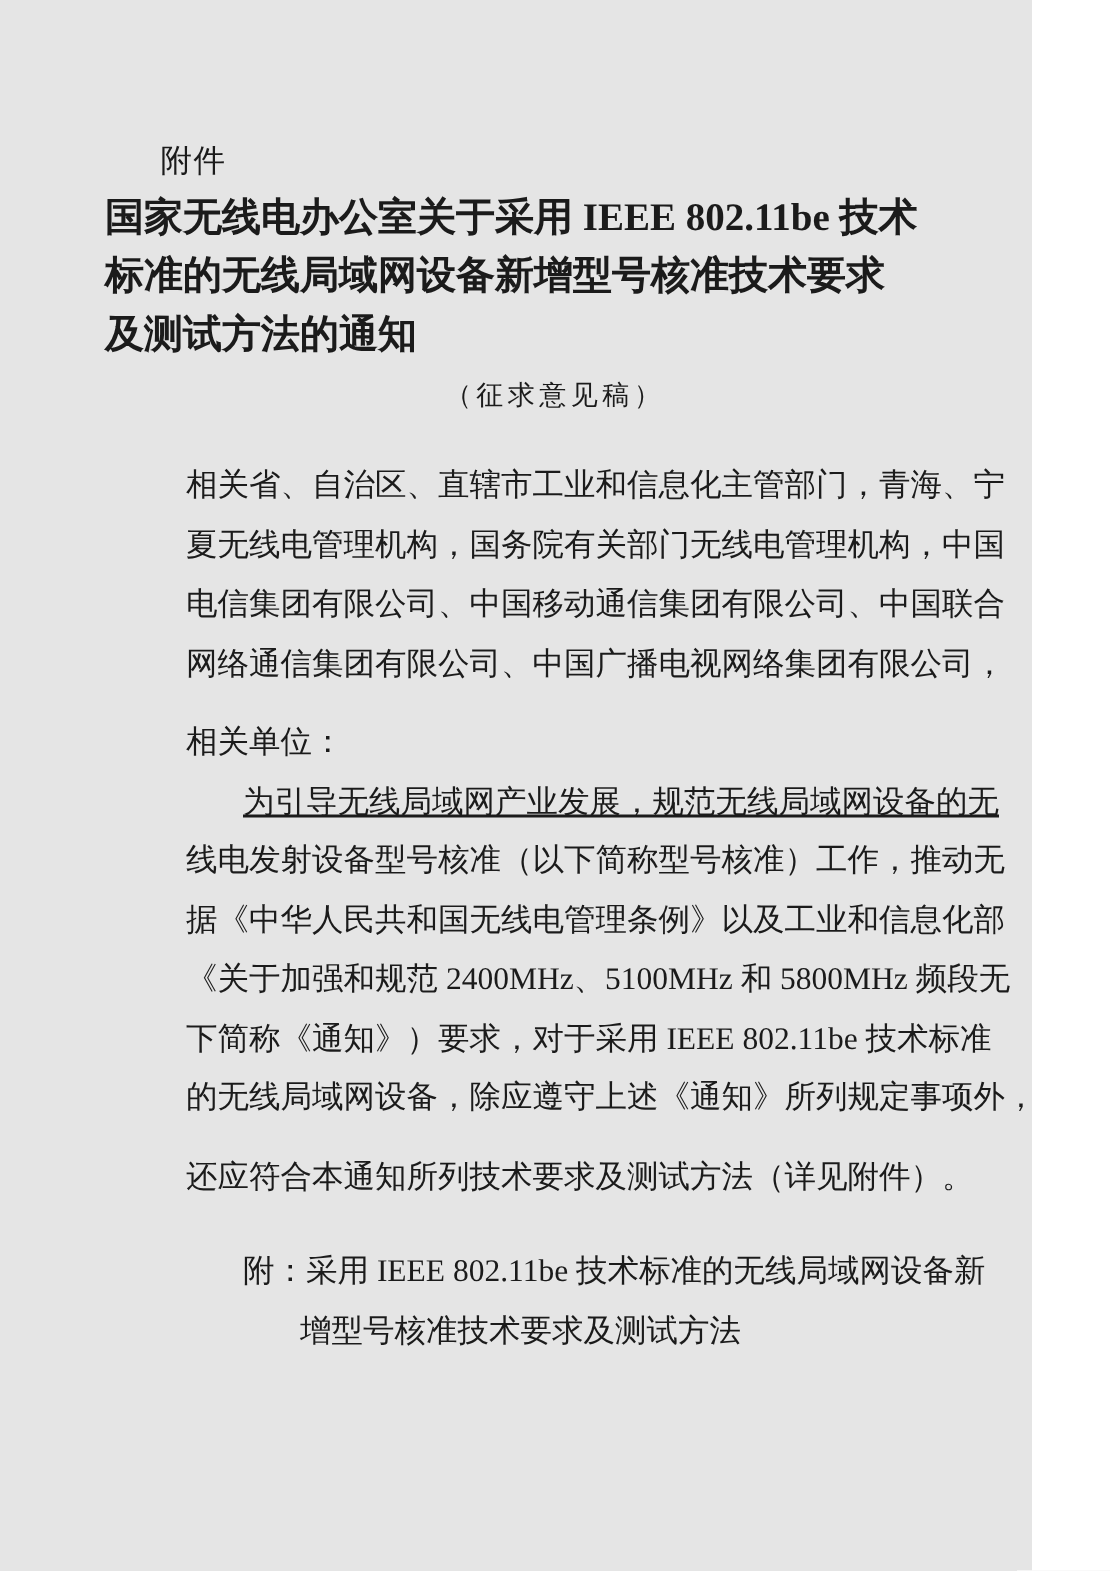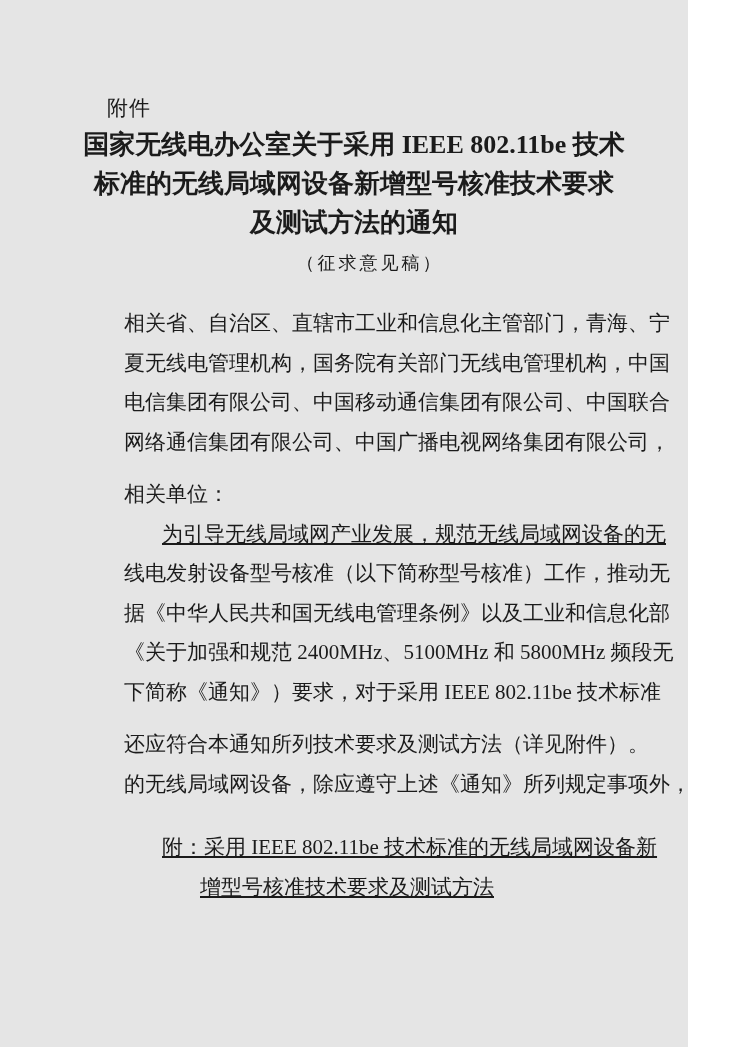--- a/index.html
+++ b/index.html
@@ -20,24 +20,24 @@
     position: absolute;
     left: 107px;
     top: 96px;
     font-family: "Liberation Sans", "DejaVu Sans", sans-serif;
     font-size: 21px;
     line-height: 24px;
     letter-spacing: 1px;
   }
   .doc-title {
     position: absolute;
-    left: 54px;
+    left: 70px;
     top: 125px;
     width: 600px;
-    text-align: center;
+    text-align: left;
     font-weight: bold;
     font-size: 26px;
     line-height: 39px;
     letter-spacing: 0px;
   }
   .doc-subtitle {
     position: absolute;
     left: 0;
     top: 251px;
     width: 740px;
@@ -66,21 +66,20 @@
   .line.first-indent {
     text-indent: 38px;
     text-decoration: underline;
   }
   .appendix {
     margin-top: 24px;
   }
   .appendix .line {
     text-align: center;
     text-align-last: left;
-    text-decoration: underline;
   }
   .appendix .ap-line-1 { padding-left: 38px; }
   .appendix .ap-line-2 { padding-left: 76px; }
 </style>
 </head>
 <body>
 
 <div class="page">
 
   <div class="attachment-label">附件</div>
@@ -102,22 +101,22 @@
       <div class="line">网络通信集团有限公司、中国广播电视网络集团有限公司，</div>
       <div class="line para-end">相关单位：</div>
     </div>
 
     <div>
       <div class="line first-indent">为引导无线局域网产业发展，规范无线局域网设备的无</div>
       <div class="line">线电发射设备型号核准（以下简称型号核准）工作，推动无</div>
       <div class="line">据《中华人民共和国无线电管理条例》以及工业和信息化部</div>
       <div class="line">《关于加强和规范 2400MHz、5100MHz 和 5800MHz 频段无</div>
       <div class="line">下简称《通知》）要求，对于采用 IEEE 802.11be 技术标准</div>
+      <div class="line">的无线局域网设备，除应遵守上述《通知》所列规定事项外，</div>
       <div class="line para-end">还应符合本通知所列技术要求及测试方法（详见附件）。</div>
-      <div class="line">的无线局域网设备，除应遵守上述《通知》所列规定事项外，</div>
     </div>
 
     <div class="appendix">
       <div class="line ap-line-1">附：采用 IEEE 802.11be 技术标准的无线局域网设备新</div>
       <div class="line ap-line-2">增型号核准技术要求及测试方法</div>
     </div>
 
   </div>
 
 </div>

